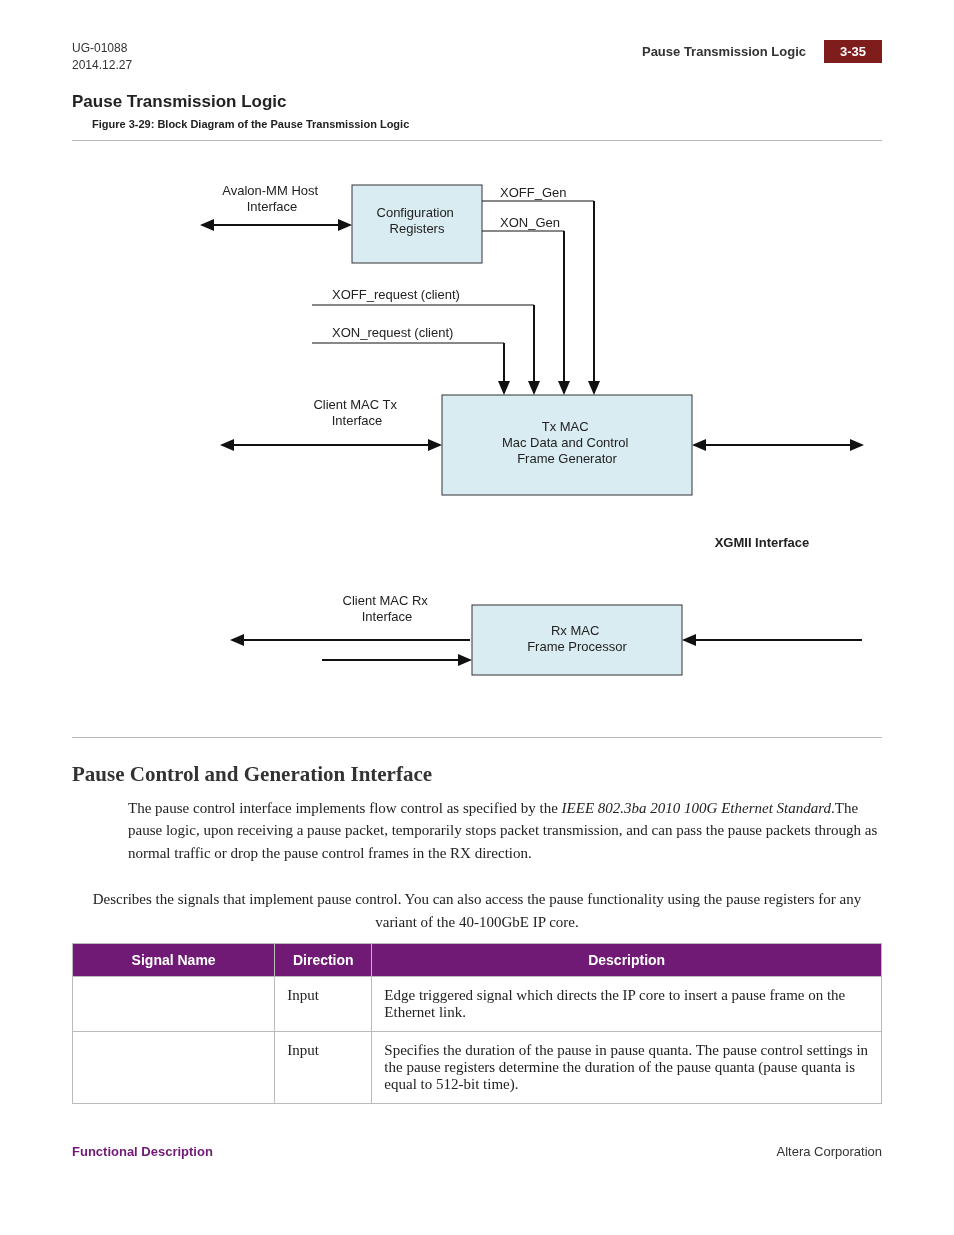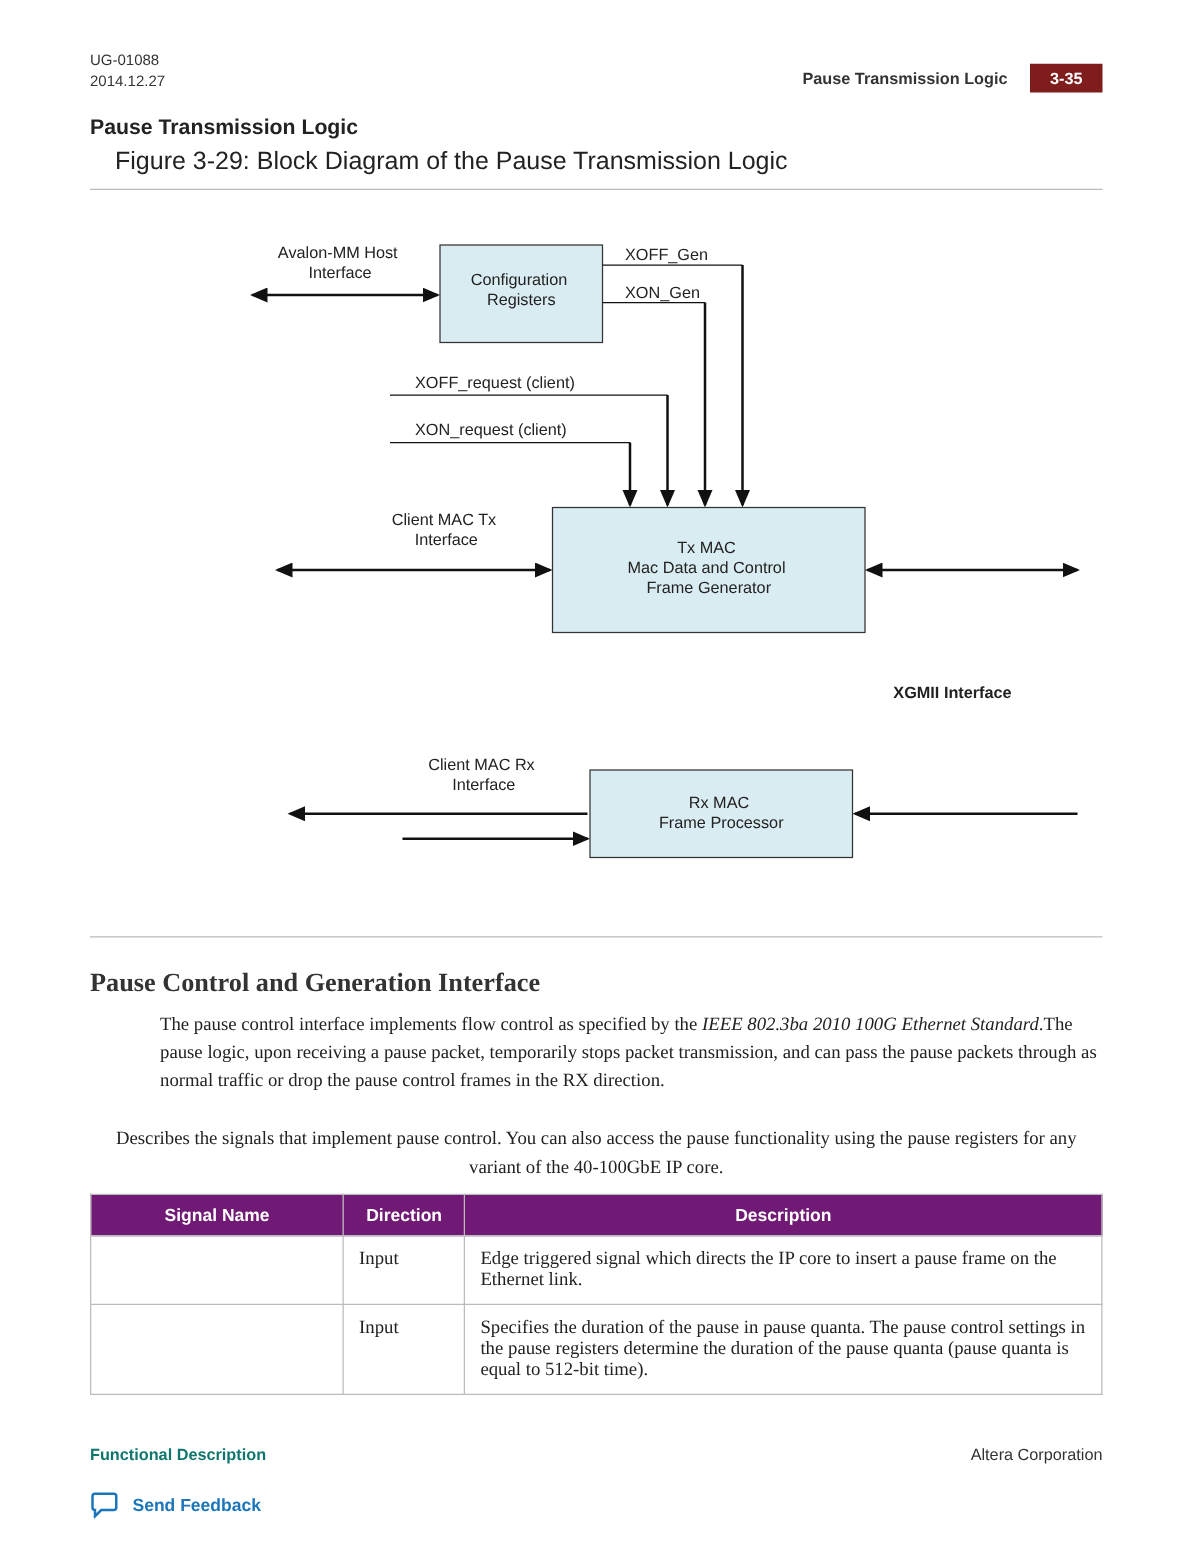--- a/index.html
+++ b/index.html
@@ -3,43 +3,43 @@
 <meta charset="utf-8">
 <style>
   body {
     margin: 0;
     font-family: Georgia, 'Times New Roman', serif;
     color: #222;
     background: #fff;
     width: 954px;
   }
   .page { padding: 40px 72px 30px 72px; }
-  .hdr { display: flex; justify-content: space-between; align-items: flex-end; font-family: "Segoe UI", Arial, sans-serif; margin-bottom: 18px;}
+  .hdr { display: flex; justify-content: space-between; align-items: flex-start; font-family: "Segoe UI", Arial, sans-serif; margin-bottom: 18px;}
   .hdr-left { font-size: 12px; line-height: 1.4; color:#333;}
   .hdr-right { display: flex; align-items: center; font-size: 13px; font-weight: 700;}
   .hdr-right .label { margin-right: 18px; color:#333;}
   .pagebox { background:#7f1d1d; color:#fff; padding: 4px 16px; font-weight:700;}
   .sec-h3 { font-family: "Segoe UI", Arial, sans-serif; font-weight:700; font-size:17px; margin: 0 0 4px 0;}
-  .fig-title { font-family: "Segoe UI", Arial, sans-serif; font-weight:400; font-size:20px; margin: 6px 0 10px 20px;}
+  .fig-title { font-family: "Segoe UI", Arial, sans-serif; font-weight:700; font-size:11px; margin: 6px 0 10px 20px;}
   .fig-wrap { border-top:1px solid #bbb; border-bottom:1px solid #bbb; padding: 24px 0 28px 0; margin-bottom: 24px;}
   .svglabel { font-family: Arial, sans-serif; font-size: 13px; fill:#222;}
   .svglabel.mid { text-anchor: middle; }
   .blk { fill:#d9ecf2; stroke:#333; stroke-width:1;}
   .arrow { stroke:#111; stroke-width:2; fill:none; marker-end:url(#ah);}
   .arrow2 { stroke:#111; stroke-width:2; fill:none; marker-end:url(#ah); marker-start:url(#ah2);}
   .h2 { font-family: Liberation Serif, serif; font-weight:700; font-size:21px; color:#333; margin: 10px 0 10px 0;}
   .body-p { font-size:15px; line-height:1.5; margin: 0 0 24px 56px;}
   .body-p .ital { font-style: italic;}
   .tbl-title { font-family: "Segoe UI", Arial, sans-serif; font-weight:700; font-size:15px; margin: 12px 0 10px 0;}
   .tbl-desc { font-size:15px; line-height:1.5; margin: 0 0 10px 0; text-align: center;}
   table.signals { border-collapse: collapse; width:100%; font-size:15px;}
   table.signals th { background:#701a75; color:#fff; font-family:"Segoe UI",Arial,sans-serif; font-weight:700; font-size:14px; padding:8px 10px; border:1px solid #bbb; text-align:center;}
   table.signals td { border:1px solid #bbb; padding:10px 12px; vertical-align:top;}
   .ftr { display:flex; justify-content:space-between; align-items:center; margin-top:40px; font-family:"Segoe UI",Arial,sans-serif; font-size:13px;}
-  .ftr .link { color:#0f766e; font-weight:700;}
+  .ftr .link { color:#701a75; font-weight:700;}
   .ftr .corp { font-weight:400; color:#333;}
   .feedback { display:flex; align-items:center; margin-top:22px; font-family:"Segoe UI",Arial,sans-serif; font-size:14px; gap:10px;}
   .feedback .txt { color:#1b75bb; font-weight:700;}
 </style>
 </head>
 <body>
 
 <div class="page">
 
   <div class="hdr">
@@ -157,20 +157,14 @@
         <td>Specifies the duration of the pause in pause quanta. The pause control settings in the pause registers determine the duration of the pause quanta (pause quanta is equal to 512-bit time).</td>
       </tr>
     </tbody>
   </table>
 
   <div class="ftr">
     <span class="link">Functional Description</span>
     <span class="corp">Altera Corporation</span>
   </div>
 
-  <div class="feedback">
-    <svg width="24" height="22">
-      <path d="M3 2 h16 a2 2 0 0 1 2 2 v9 a2 2 0 0 1 -2 2 h-10 l-5 5 v-5 a2 2 0 0 1 -2 -2 v-9 a2 2 0 0 1 2 -2 z" fill="none" stroke="#1b75bb" stroke-width="2"></path>
-    </svg>
-    <span class="txt">Send Feedback</span>
-  </div>
 
 </div>
 
 </body></html>

